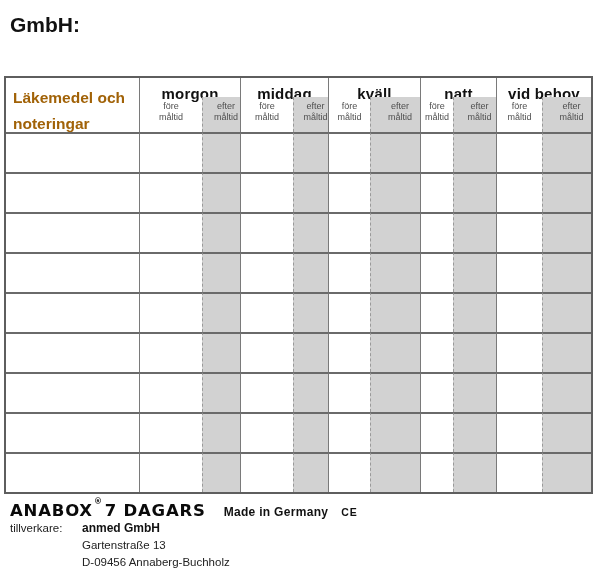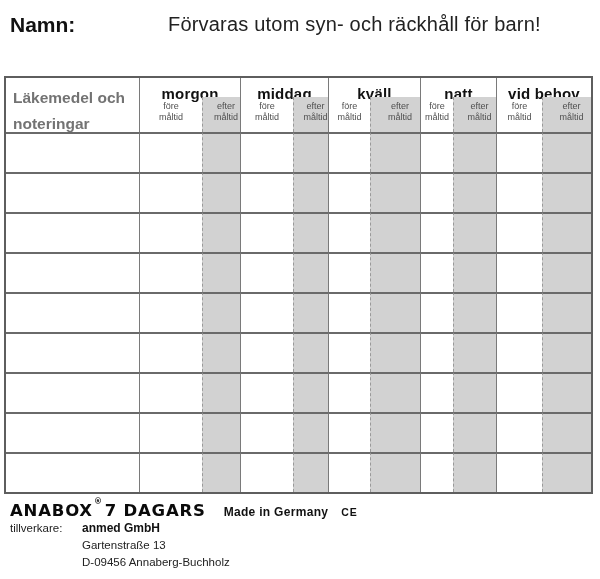--- a/index.html
+++ b/index.html
@@ -22,21 +22,21 @@
     display:grid;
     grid-template-columns:133px 63px 38px 53px 35px 42px 50px 33px 43px 46px 49px;
     grid-template-rows:19px 35px;
     grid-auto-rows:40px;
     border:2px solid #5e5e5e;
     background:#fff;
   }
   .cell { position:relative; }
   .c-corner {
     grid-row:1 / span 2; grid-column:1;
-    padding:7px 4px 0 7px; font-size:15.5px; font-weight:bold; line-height:26px; color:#737373;
+    padding:7px 4px 0 7px; font-size:15.5px; font-weight:bold; line-height:26px; color:#a16207;
   }
   .c-title {
     grid-column:span 2;
     display:flex; align-items:center; justify-content:center;
     border-left:1px solid var(--vline);
     font-size:15px; font-weight:bold; color:#111; padding-top:12px; letter-spacing:.2px;
   }
   .s-before, .s-after {
     display:flex; flex-direction:column; align-items:center; justify-content:flex-start;
     padding-top:4px; font-size:9px; line-height:10.5px; color:#4f4f4f; text-align:center;
@@ -58,22 +58,21 @@
   .mfr-row { display:flex; font-size:11.5px; line-height:17px; color:#222; }
   .mfr-label { width:72px; }
   .mfr-name { font-weight:bold; font-size:12px; color:#111; }
   .addr { margin-left:72px; font-size:11.5px; line-height:17px; color:#222; }
 </style>
 </head>
 <body>
 
 <div class="page">
 
-  <div class="namn">Namn:</div>
-  <div class="warning">Förvaras utom syn- och räckhåll för barn!</div>
+  <div class="namn">GmbH:</div>
 
   <div class="grid">
 
     <div class="cell c-corner">
       <div>Läkemedel och</div>
       <div>noteringar</div>
     </div>
 
     <div class="cell c-title">morgon</div>
     <div class="cell c-title">middag</div>

